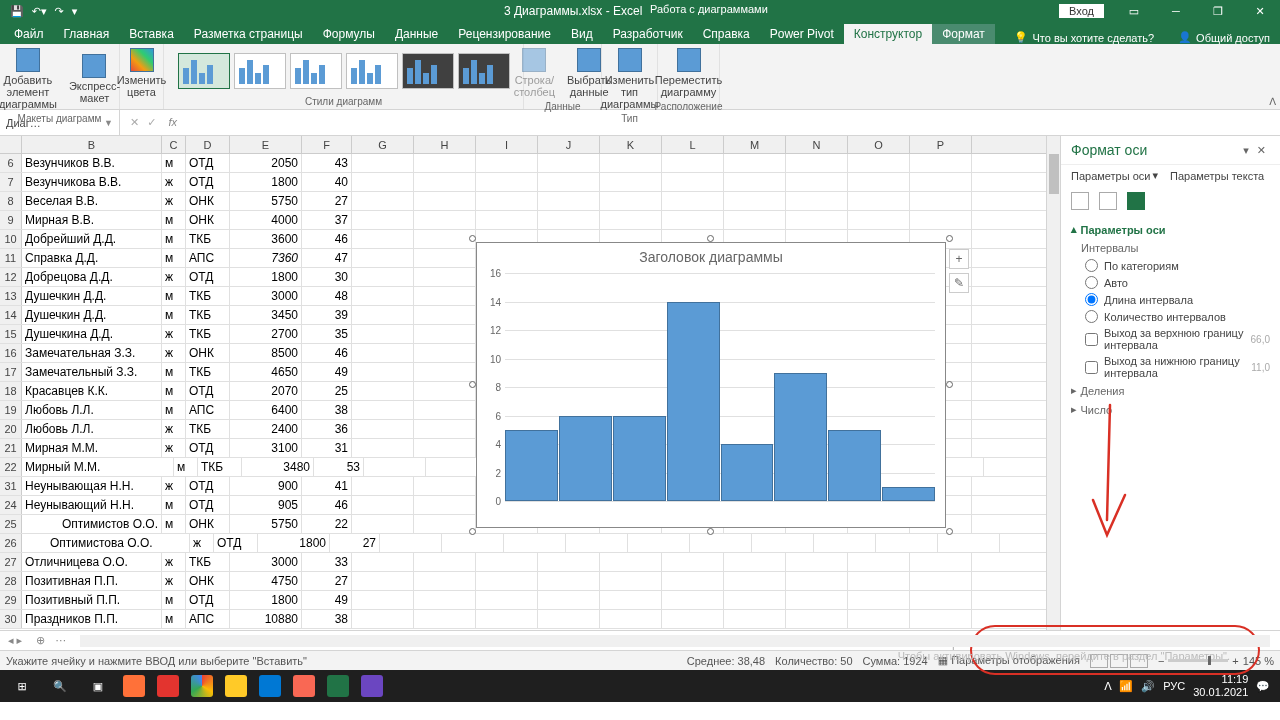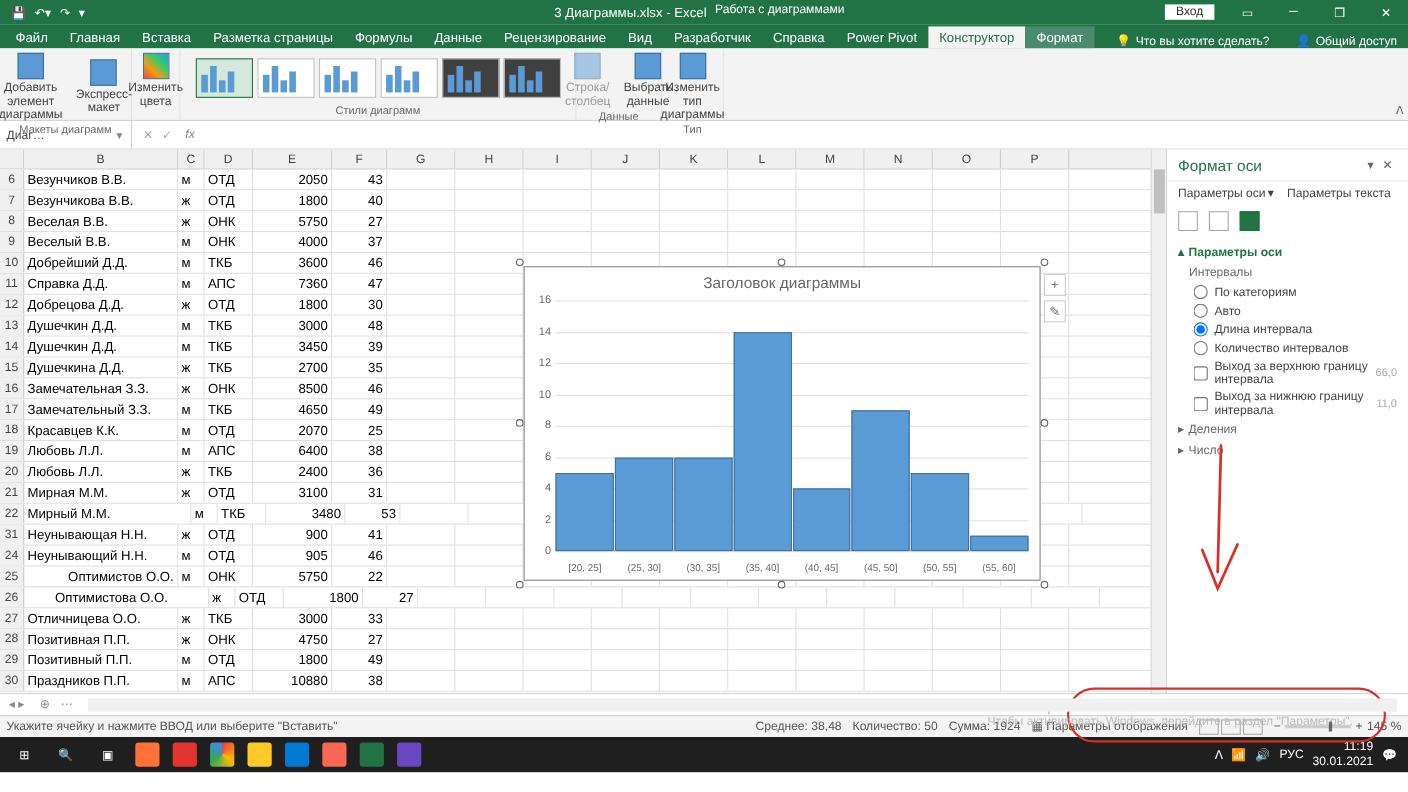--- a/index.html
+++ b/index.html
@@ -222,20 +222,27 @@
     </div>
     <div class="rgroup-label">Данные</div>
   </div>
   <div class="rgroup" style="width:56px">
     <div class="rgroup-btn">
         <div class="rgroup-icon"></div>
         <span>Изменить тип диаграммы</span>
       </div>
     <div class="rgroup-label">Тип</div>
   </div>
+  <div class="rgroup" style="width:62px">
+    <div class="rgroup-btn">
+        <div class="rgroup-icon"></div>
+        <span>Переместить диаграмму</span>
+      </div>
+    <div class="rgroup-label">Расположение</div>
+  </div>
   <div class="ribbon-collapse">ᐱ</div>
 </div>
 
 <div class="namebox-row">
   <div class="namebox">
       <span>Диаг…</span>
       <span class="namebox-dd">▼</span>
     </div>
   <div class="fx-btns">
     <span>✕</span>
@@ -317,21 +324,21 @@
           <div class="cell" style="width: 62px;"></div>
           <div class="cell" style="width: 62px;"></div>
           <div class="cell" style="width: 62px;"></div>
           <div class="cell" style="width: 62px;"></div>
           <div class="cell" style="width: 62px;"></div>
           <div class="cell" style="width: 62px;"></div>
           <div class="cell" style="width: 62px;"></div>
         </div>
         <div class="row">
           <div class="rowhdr">9</div>
-          <div class="cell" style="width: 140px;">Веселый В.В.</div>
+          <div class="cell" style="width: 140px;">Мирная В.В.</div>
           <div class="cell" style="width: 24px;">м</div>
           <div class="cell" style="width: 44px;">ОНК</div>
           <div class="cell num" style="width: 72px;">4000</div>
           <div class="cell num" style="width: 50px;">37</div>
           <div class="cell" style="width: 62px;"></div>
           <div class="cell" style="width: 62px;"></div>
           <div class="cell" style="width: 62px;"></div>
           <div class="cell" style="width: 62px;"></div>
           <div class="cell" style="width: 62px;"></div>
           <div class="cell" style="width: 62px;"></div>
@@ -356,21 +363,21 @@
           <div class="cell" style="width: 62px;"></div>
           <div class="cell" style="width: 62px;"></div>
           <div class="cell" style="width: 62px;"></div>
           <div class="cell" style="width: 62px;"></div>
         </div>
         <div class="row">
           <div class="rowhdr">11</div>
           <div class="cell" style="width: 140px;">Справка Д.Д.</div>
           <div class="cell" style="width: 24px;">м</div>
           <div class="cell" style="width: 44px;">АПС</div>
-          <div class="cell num" style="width: 72px;">7360</div>
+          <div class="cell num" style="width: 72px; font-style: italic;">7360</div>
           <div class="cell num" style="width: 50px;">47</div>
           <div class="cell" style="width: 62px;"></div>
           <div class="cell" style="width: 62px;"></div>
           <div class="cell" style="width: 62px;"></div>
           <div class="cell" style="width: 62px;"></div>
           <div class="cell" style="width: 62px;"></div>
           <div class="cell" style="width: 62px;"></div>
           <div class="cell" style="width: 62px;"></div>
           <div class="cell" style="width: 62px;"></div>
           <div class="cell" style="width: 62px;"></div>
@@ -749,30 +756,20 @@
             <div class="bar" style="height: 31.25%;"></div>
             <div class="bar" style="height: 37.5%;"></div>
             <div class="bar" style="height: 37.5%;"></div>
             <div class="bar" style="height: 87.5%;"></div>
             <div class="bar" style="height: 25%;"></div>
             <div class="bar" style="height: 56.25%;"></div>
             <div class="bar" style="height: 31.25%;"></div>
             <div class="bar" style="height: 6.25%;"></div>
           </div>
       </div>
-      <div class="chart-axis-x" id="xaxis">
-          <div>[20, 25]</div>
-          <div>(25, 30]</div>
-          <div>(30, 35]</div>
-          <div>(35, 40]</div>
-          <div>(40, 45]</div>
-          <div>(45, 50]</div>
-          <div>(50, 55]</div>
-          <div>(55, 60]</div>
-        </div>
       <div class="chart-handles">
         <div class="handle" style="left:-4px;top:-4px"></div>
         <div class="handle" style="right:-4px;top:-4px"></div>
         <div class="handle" style="left:-4px;bottom:-4px"></div>
         <div class="handle" style="right:-4px;bottom:-4px"></div>
         <div class="handle" style="left:50%;top:-4px;margin-left:-4px"></div>
         <div class="handle" style="left:50%;bottom:-4px;margin-left:-4px"></div>
         <div class="handle" style="top:50%;left:-4px;margin-top:-4px"></div>
         <div class="handle" style="top:50%;right:-4px;margin-top:-4px"></div>
       </div>

